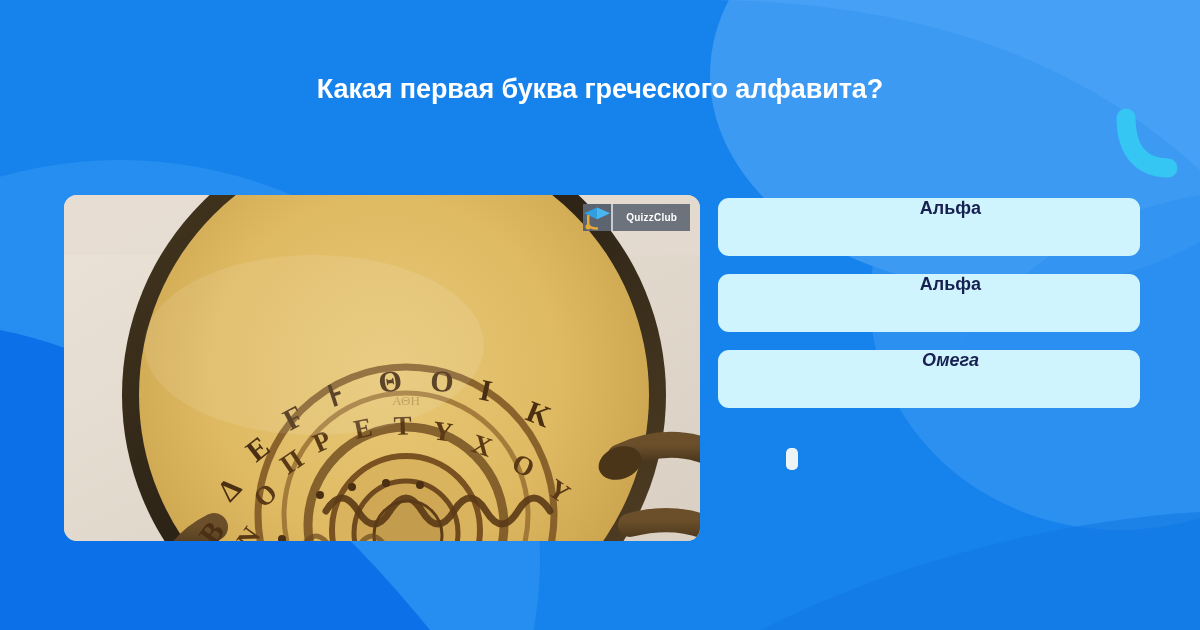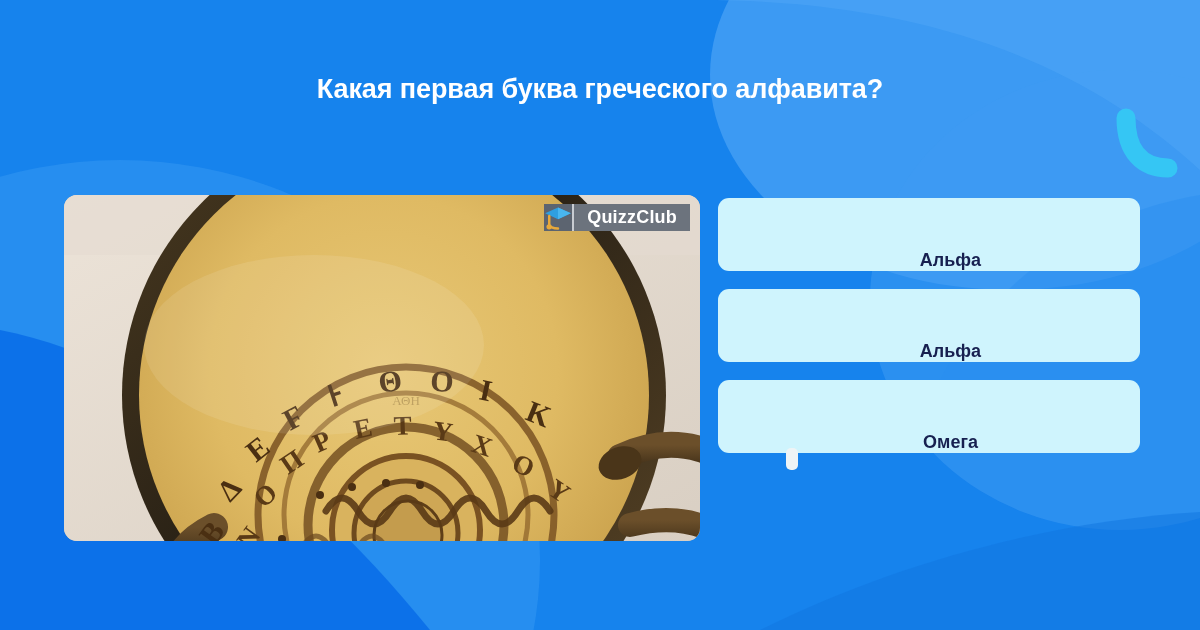--- a/index.html
+++ b/index.html
@@ -60,48 +60,48 @@
     display:flex; align-items:center; justify-content:center;
     border-right:2px solid #c8ccd2;
   }
   #wm-label {
     background:#6c737d;
     height:27px;
     display:flex; align-items:center;
     padding:0 13px;
     color:#ffffff;
     font-family:"Liberation Sans", sans-serif;
-    font-size:18px;
+    font-size:10px;
     font-weight:bold;
     letter-spacing:0.2px;
   }
 
   
   #answers {
     position:absolute;
     left:718px; top:198px;
     width:422px;
     z-index:6;
   }
   .answer {
     width:422px;
-    height:73px;
+    height:58px;
     background:#cff4fd;
     border-radius:11px;
     display:flex;
-    align-items:flex-end;
+    align-items:flex-start;
     justify-content:center;
     color:#172050;
     font-size:18px;
     font-weight:bold;
     margin-bottom:18px;
     cursor:pointer;
     padding-left:43px;
   }
-  .answer:last-child { margin-bottom:0; }
+  .answer:last-child { margin-bottom:0;font-style:italic; }
 
   
   #notch {
     position:absolute;
     left:786px; top:448px;
     width:12px; height:22px;
     background:#eef4f6;
     border-radius:5px;
     z-index:7;
   }

